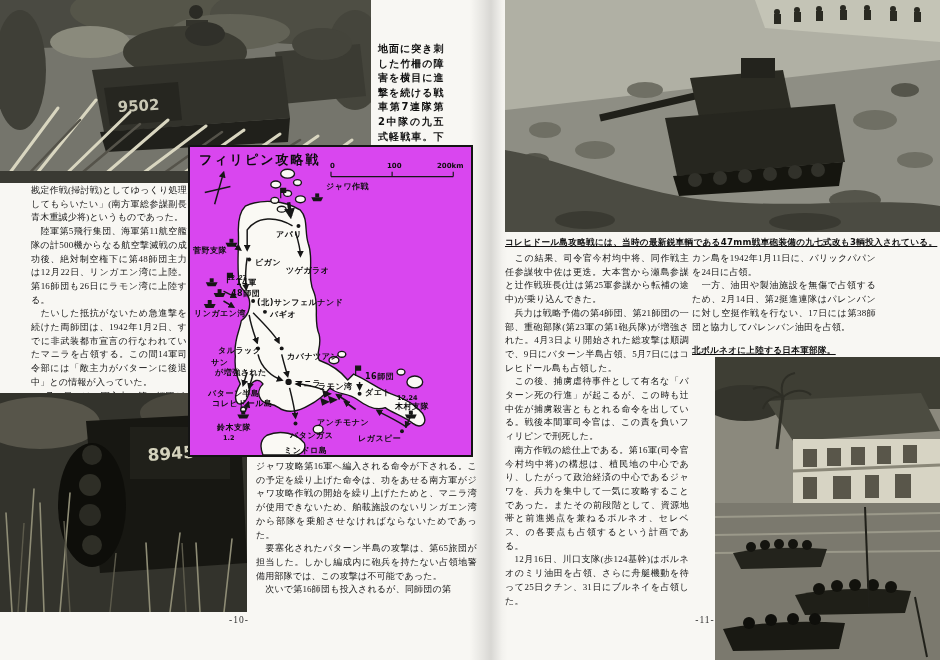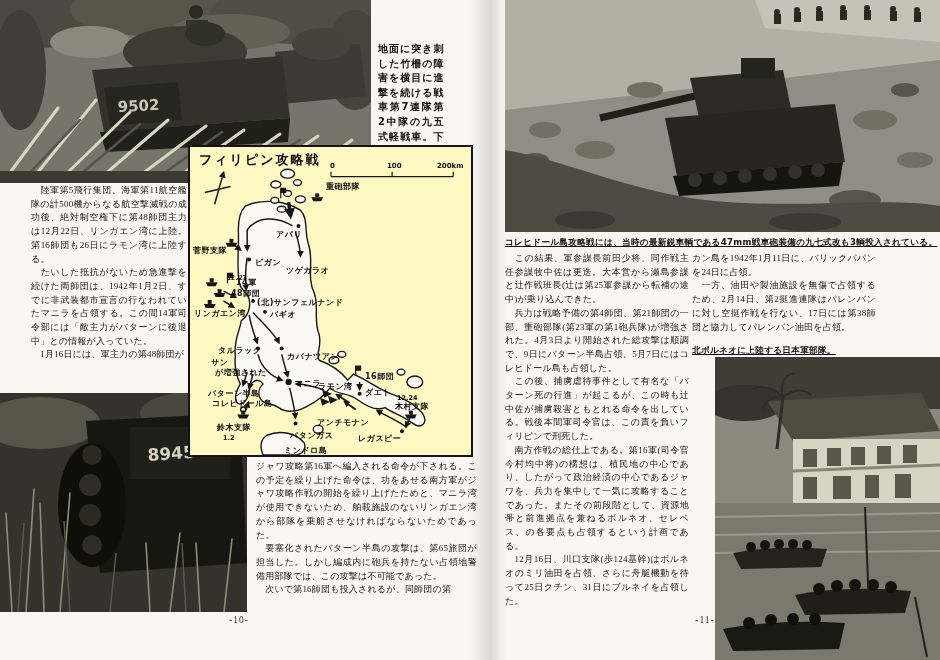--- a/index.html
+++ b/index.html
@@ -13,21 +13,21 @@
   .jhead{margin:7px 0 6px;text-align:center;font-size:11.5px;font-weight:bold;letter-spacing:4px;color:#111;}
   .capL{position:absolute;left:378px;top:42px;width:66px;
     font-family:"DejaVu Sans","Liberation Sans",sans-serif;font-weight:bold;
     font-size:10px;line-height:14.6px;text-align:justify;letter-spacing:.5px;color:#111;}
   .capR{position:absolute;font-family:"DejaVu Sans","Liberation Sans",sans-serif;
     font-weight:bold;font-size:8.6px;line-height:12px;color:#111;letter-spacing:.3px;text-decoration:underline;}
   .pnum{position:absolute;text-align:center;font-size:9.5px;letter-spacing:1px;color:#2e2e2e;}
   .gutter{position:absolute;left:470px;top:0;width:38px;height:660px;
     background:linear-gradient(90deg,rgba(0,0,0,0) 0,rgba(0,0,0,.08) 35%,rgba(0,0,0,.13) 55%,rgba(0,0,0,.02) 85%,rgba(0,0,0,0) 100%);}
   
-  .map{position:absolute;left:188px;top:145px;width:285px;height:312px;background:#fef9c3;
+  .map{position:absolute;left:188px;top:145px;width:285px;height:312px;background:#d946ef;
     border:2px solid #141414;box-sizing:border-box;z-index:5;}
   .map svg{position:absolute;left:0;top:0;width:100%;height:100%;}
   .mtitle{position:absolute;left:9px;top:4px;font-family:"DejaVu Sans","Liberation Sans",sans-serif;
     font-weight:bold;font-size:13px;letter-spacing:2px;color:#0c0c0c;}
   .ml{position:absolute;font-family:"DejaVu Sans","Liberation Sans",sans-serif;font-weight:bold;
     font-size:8px;line-height:8px;white-space:nowrap;letter-spacing:.5px;color:#0d0d0d;}
   .ml.sm{font-size:6.5px;letter-spacing:0;}
   .msc{position:absolute;font-family:"DejaVu Sans","Liberation Sans",sans-serif;font-weight:bold;
     font-size:7px;color:#0d0d0d;}
 </style>
@@ -216,21 +216,21 @@
           <line x1="143" y1="30" x2="143" y2="25"></line>
             <line x1="205" y1="30" x2="205" y2="25"></line>
           <line x1="267" y1="30" x2="267" y2="25"></line>
         </g>
       </svg>
       <div class="mtitle">フィリピン攻略戦</div>
       <span class="msc" style="left:140px;top:15px;">0</span>
       <span class="msc" style="left:197px;top:15px;">100</span>
       <span class="msc" style="left:247px;top:15px;">200km</span>
 
-      <span class="ml" style="left:136px;top:36px;">重砲部隊</span>
+      <span class="ml" style="left:136px;top:36px;">ジャワ作戦</span>
       <span class="ml" style="left:86px;top:84px;">アパリ</span>
       <span class="ml" style="left:96px;top:120px;">ツゲガラオ</span>
       <span class="ml" style="left:3px;top:100px;">菅野支隊</span>
       <span class="ml" style="left:65px;top:112px;">ビガン</span>
       <span class="ml sm" style="left:37px;top:128px;font-family:Liberation Mono, monospace;">12.27</span>
       <span class="ml" style="left:46px;top:132px;">14軍</span>
       <span class="ml" style="left:41px;top:143px;">48師団</span>
       <span class="ml" style="left:4px;top:163px;">リンガエン湾</span>
       <span class="ml" style="left:67px;top:152px;">(北)サンフェルナンド</span>
       <span class="ml" style="left:80px;top:164px;">バギオ</span>
@@ -248,20 +248,21 @@
       <span class="ml" style="left:128px;top:236px;">ラモン湾</span>
       <span class="ml" style="left:175px;top:226px;">16師団</span>
       <span class="ml" style="left:175px;top:242px;">ダエト</span>
       <span class="ml sm" style="left:207px;top:247px;">12.24</span>
       <span class="ml" style="left:205px;top:256px;">木村支隊</span>
       <span class="ml" style="left:168px;top:288px;">レガスピー</span>
       <span class="ml" style="left:127px;top:272px;">アンチモナン</span>
     </div>
 
     <div class="col" style="left:31px;top:184px;width:156px;">
+      <p>戡定作戦(掃討戦)としてゆっくり処理してもらいたい」(南方軍総参謀副長青木重誠少将)というものであった。</p>
       <p>　陸軍第5飛行集団、海軍第11航空艦隊の計500機からなる航空撃滅戦の成功後、絶対制空権下に第48師団主力は12月22日、リンガエン湾に上陸。第16師団も26日にラモン湾に上陸する。</p>
       <p>　たいした抵抗がないため急進撃を続けた両師団は、1942年1月2日、すでに非武装都市宣言の行なわれていたマニラを占領する。この間14軍司令部には「敵主力がバターンに後退中」との情報が入っていた。</p>
       <p>　1月16日には、軍主力の第48師団が</p>
     </div>
 
     <div class="ph" style="left:0;top:393px;width:247px;height:219px;">
       <svg viewBox="0 0 247 219" preserveAspectRatio="none">
         <rect width="247" height="219" fill="#33332c"></rect>
         <ellipse cx="40" cy="30" rx="60" ry="26" fill="#57554a"></ellipse>
         <ellipse cx="200" cy="20" rx="60" ry="22" fill="#4a483e"></ellipse>
@@ -355,21 +356,21 @@
         </g>
         <path d="M0,232 L0,150 C60,160 120,190 200,200 C290,210 380,196 435,206 L435,232 Z" fill="#4b4b42"></path>
         <ellipse cx="80" cy="220" rx="30" ry="9" fill="#3a3a32"></ellipse>
         <ellipse cx="300" cy="222" rx="36" ry="9" fill="#3a3a32"></ellipse>
       </svg>
     </div>
 
     <div class="capR" style="left:0;top:236px;width:435px;">コレヒドール島攻略戦には、当時の最新鋭車輌である47mm戦車砲装備の九七式改も3輌投入されている。</div>
 
     <div class="col" style="left:0;top:252px;width:184px;">
-      <p>　この結果、軍参謀長前田少将、同作戦主任参謀牧中佐は更迭。大本営から瀬島参謀と辻作戦班長(辻は第25軍参謀から転補の途中)が乗り込んできた。</p>
+      <p>　この結果、司令官今村均中将、同作戦主任参謀牧中佐は更迭。大本営から瀬島参謀と辻作戦班長(辻は第25軍参謀から転補の途中)が乗り込んできた。</p>
       <p>　兵力は戦略予備の第4師団、第21師団の一部、重砲部隊(第23軍の第1砲兵隊)が増強された。4月3日より開始された総攻撃は順調で、9日にバターン半島占領、5月7日にはコレヒドール島も占領した。</p>
       <p>　この後、捕虜虐待事件として有名な「バターン死の行進」が起こるが、この時も辻中佐が捕虜殺害ともとれる命令を出している。戦後本間軍司令官は、この責を負いフィリピンで刑死した。</p>
       <p>　南方作戦の総仕上である。第16軍(司令官今村均中将)の構想は、植民地の中心であり、したがって政治経済の中心であるジャワを、兵力を集中して一気に攻略することであった。またその前段階として、資源地帯と前進拠点を兼ねるボルネオ、セレベス、の各要点も占領するという計画である。</p>
       <p>　12月16日、川口支隊(歩124基幹)はボルネオのミリ油田を占領、さらに舟艇機動を待って25日クチン、31日にブルネイを占領した。</p>
 
     </div>
 
     <div class="col" style="left:187px;top:252px;width:184px;">
       <p>カン島を1942年1月11日に、バリックパパンを24日に占領。</p>
       <p>　一方、油田や製油施設を無傷で占領するため、2月14日、第2挺進連隊はパレンバンに対し空挺作戦を行ない、17日には第38師団と協力してパレンバン油田を占領。</p>

